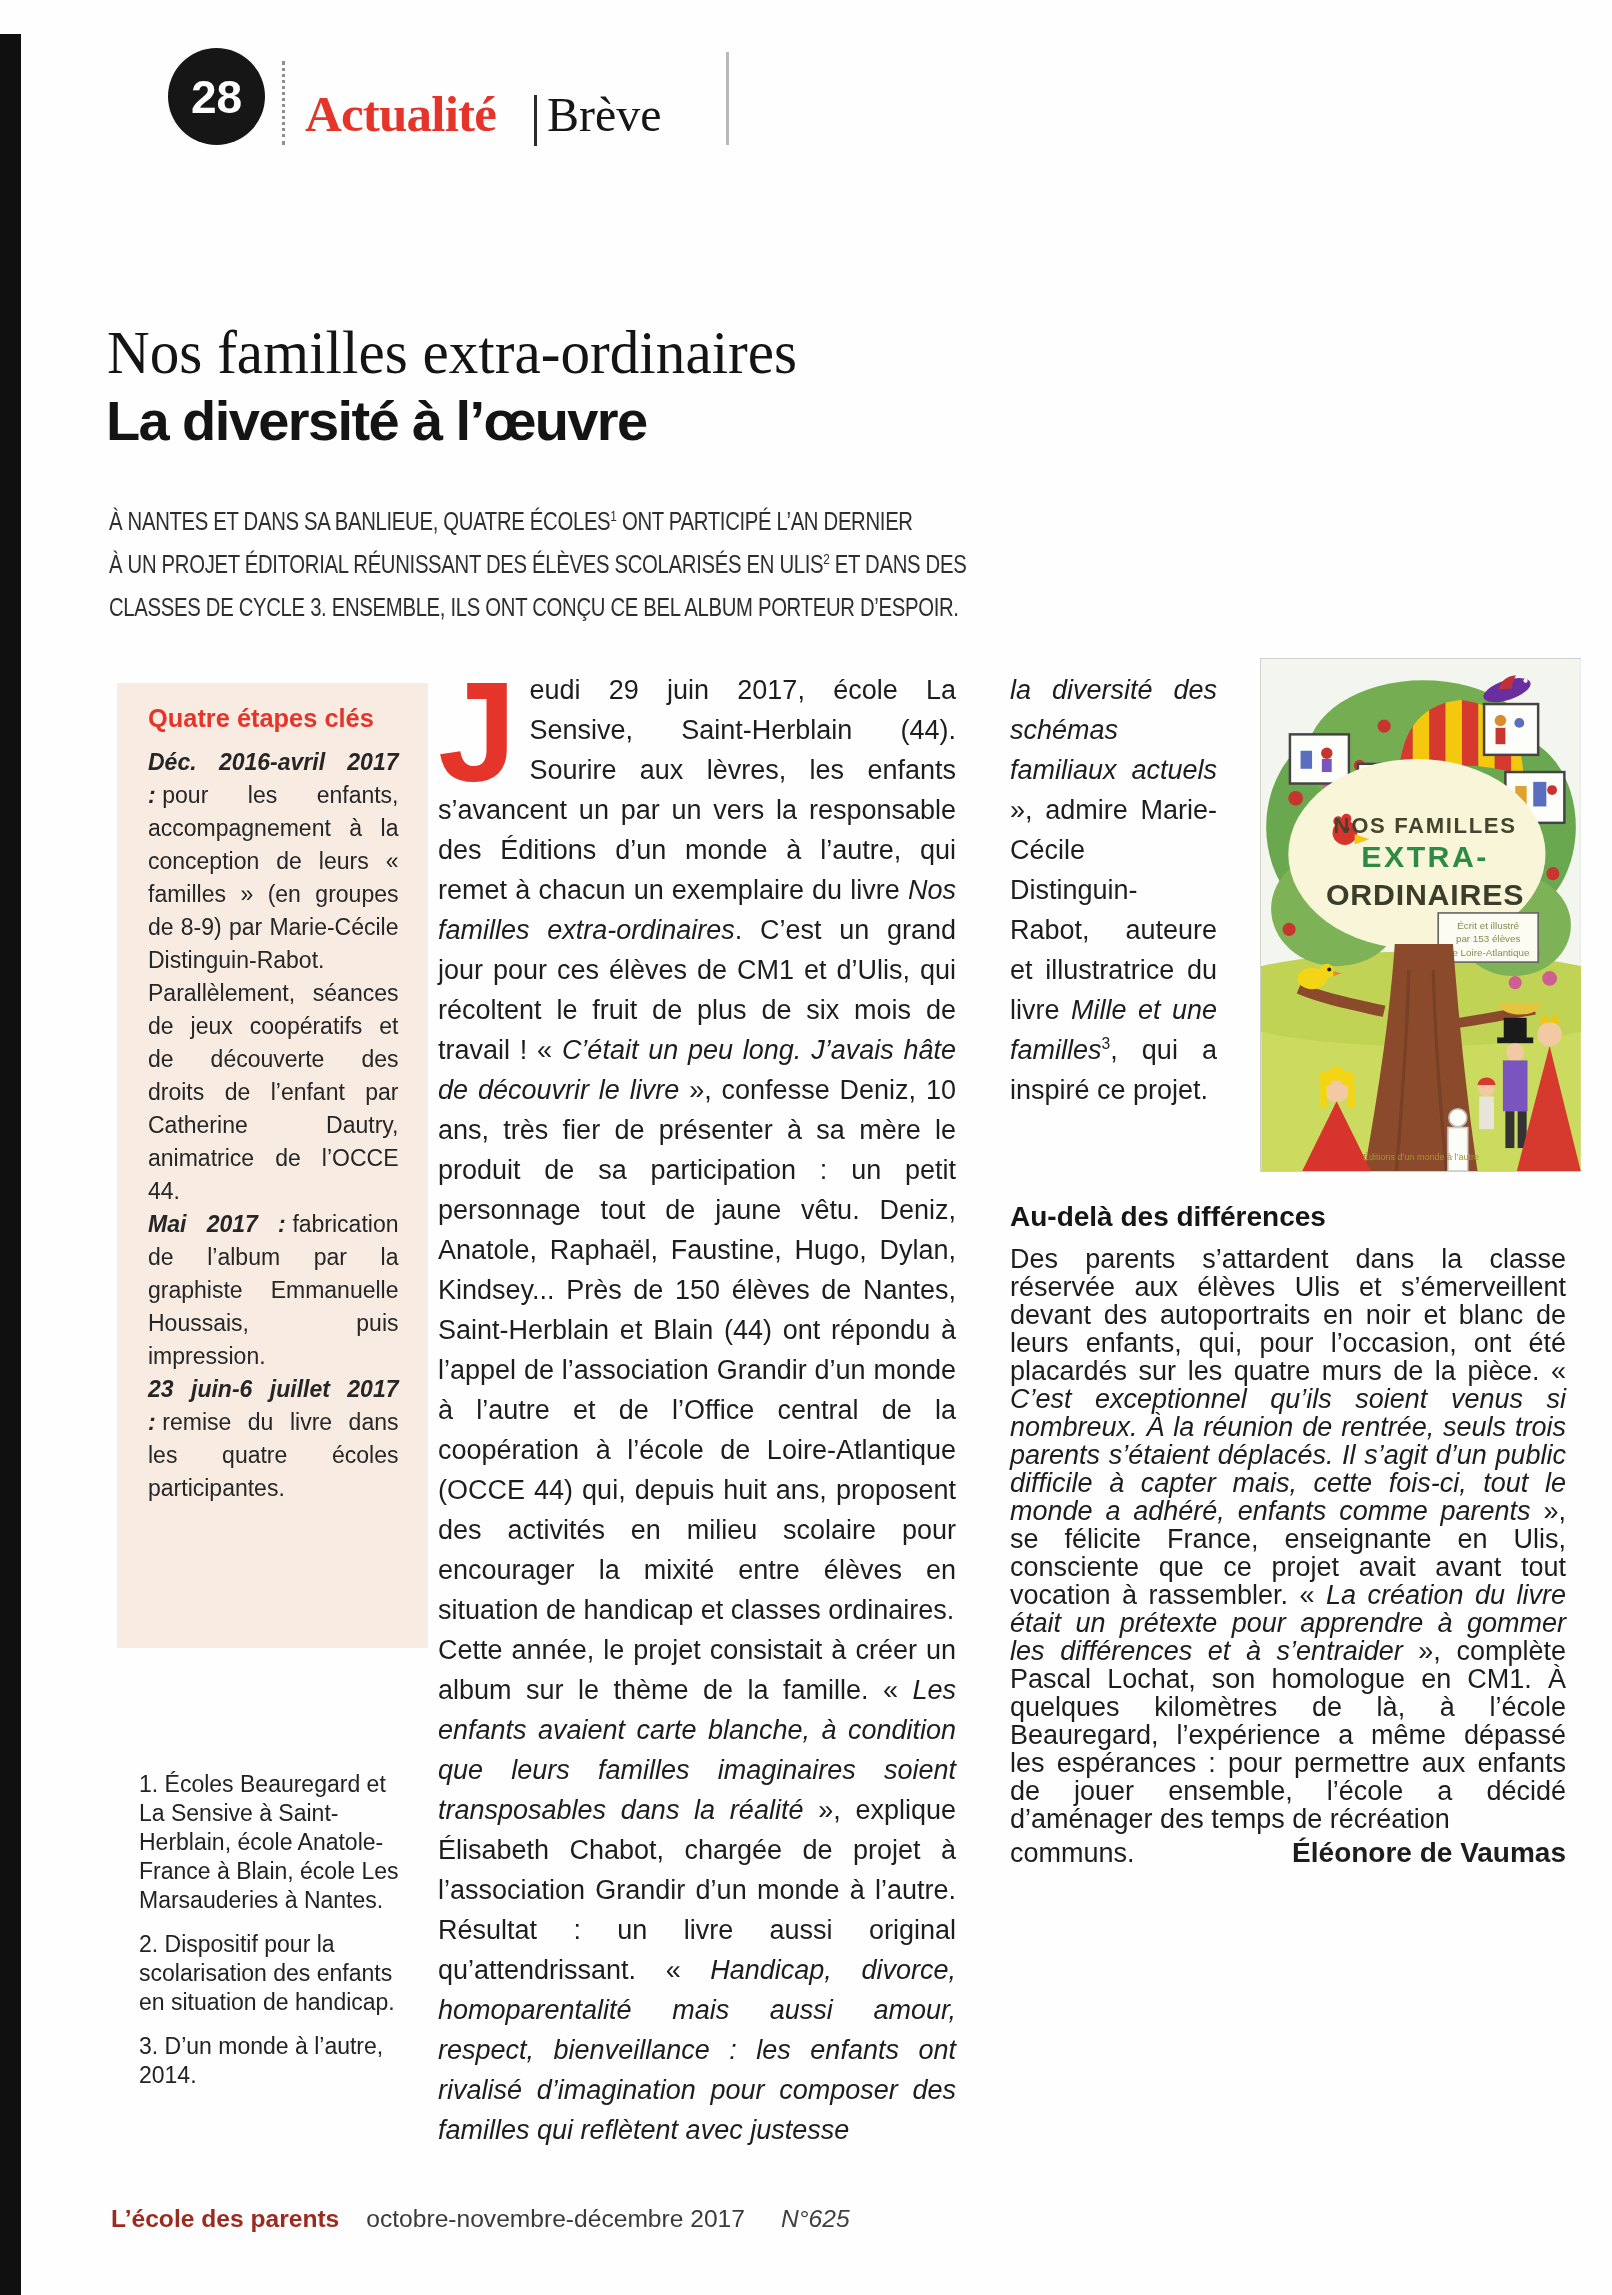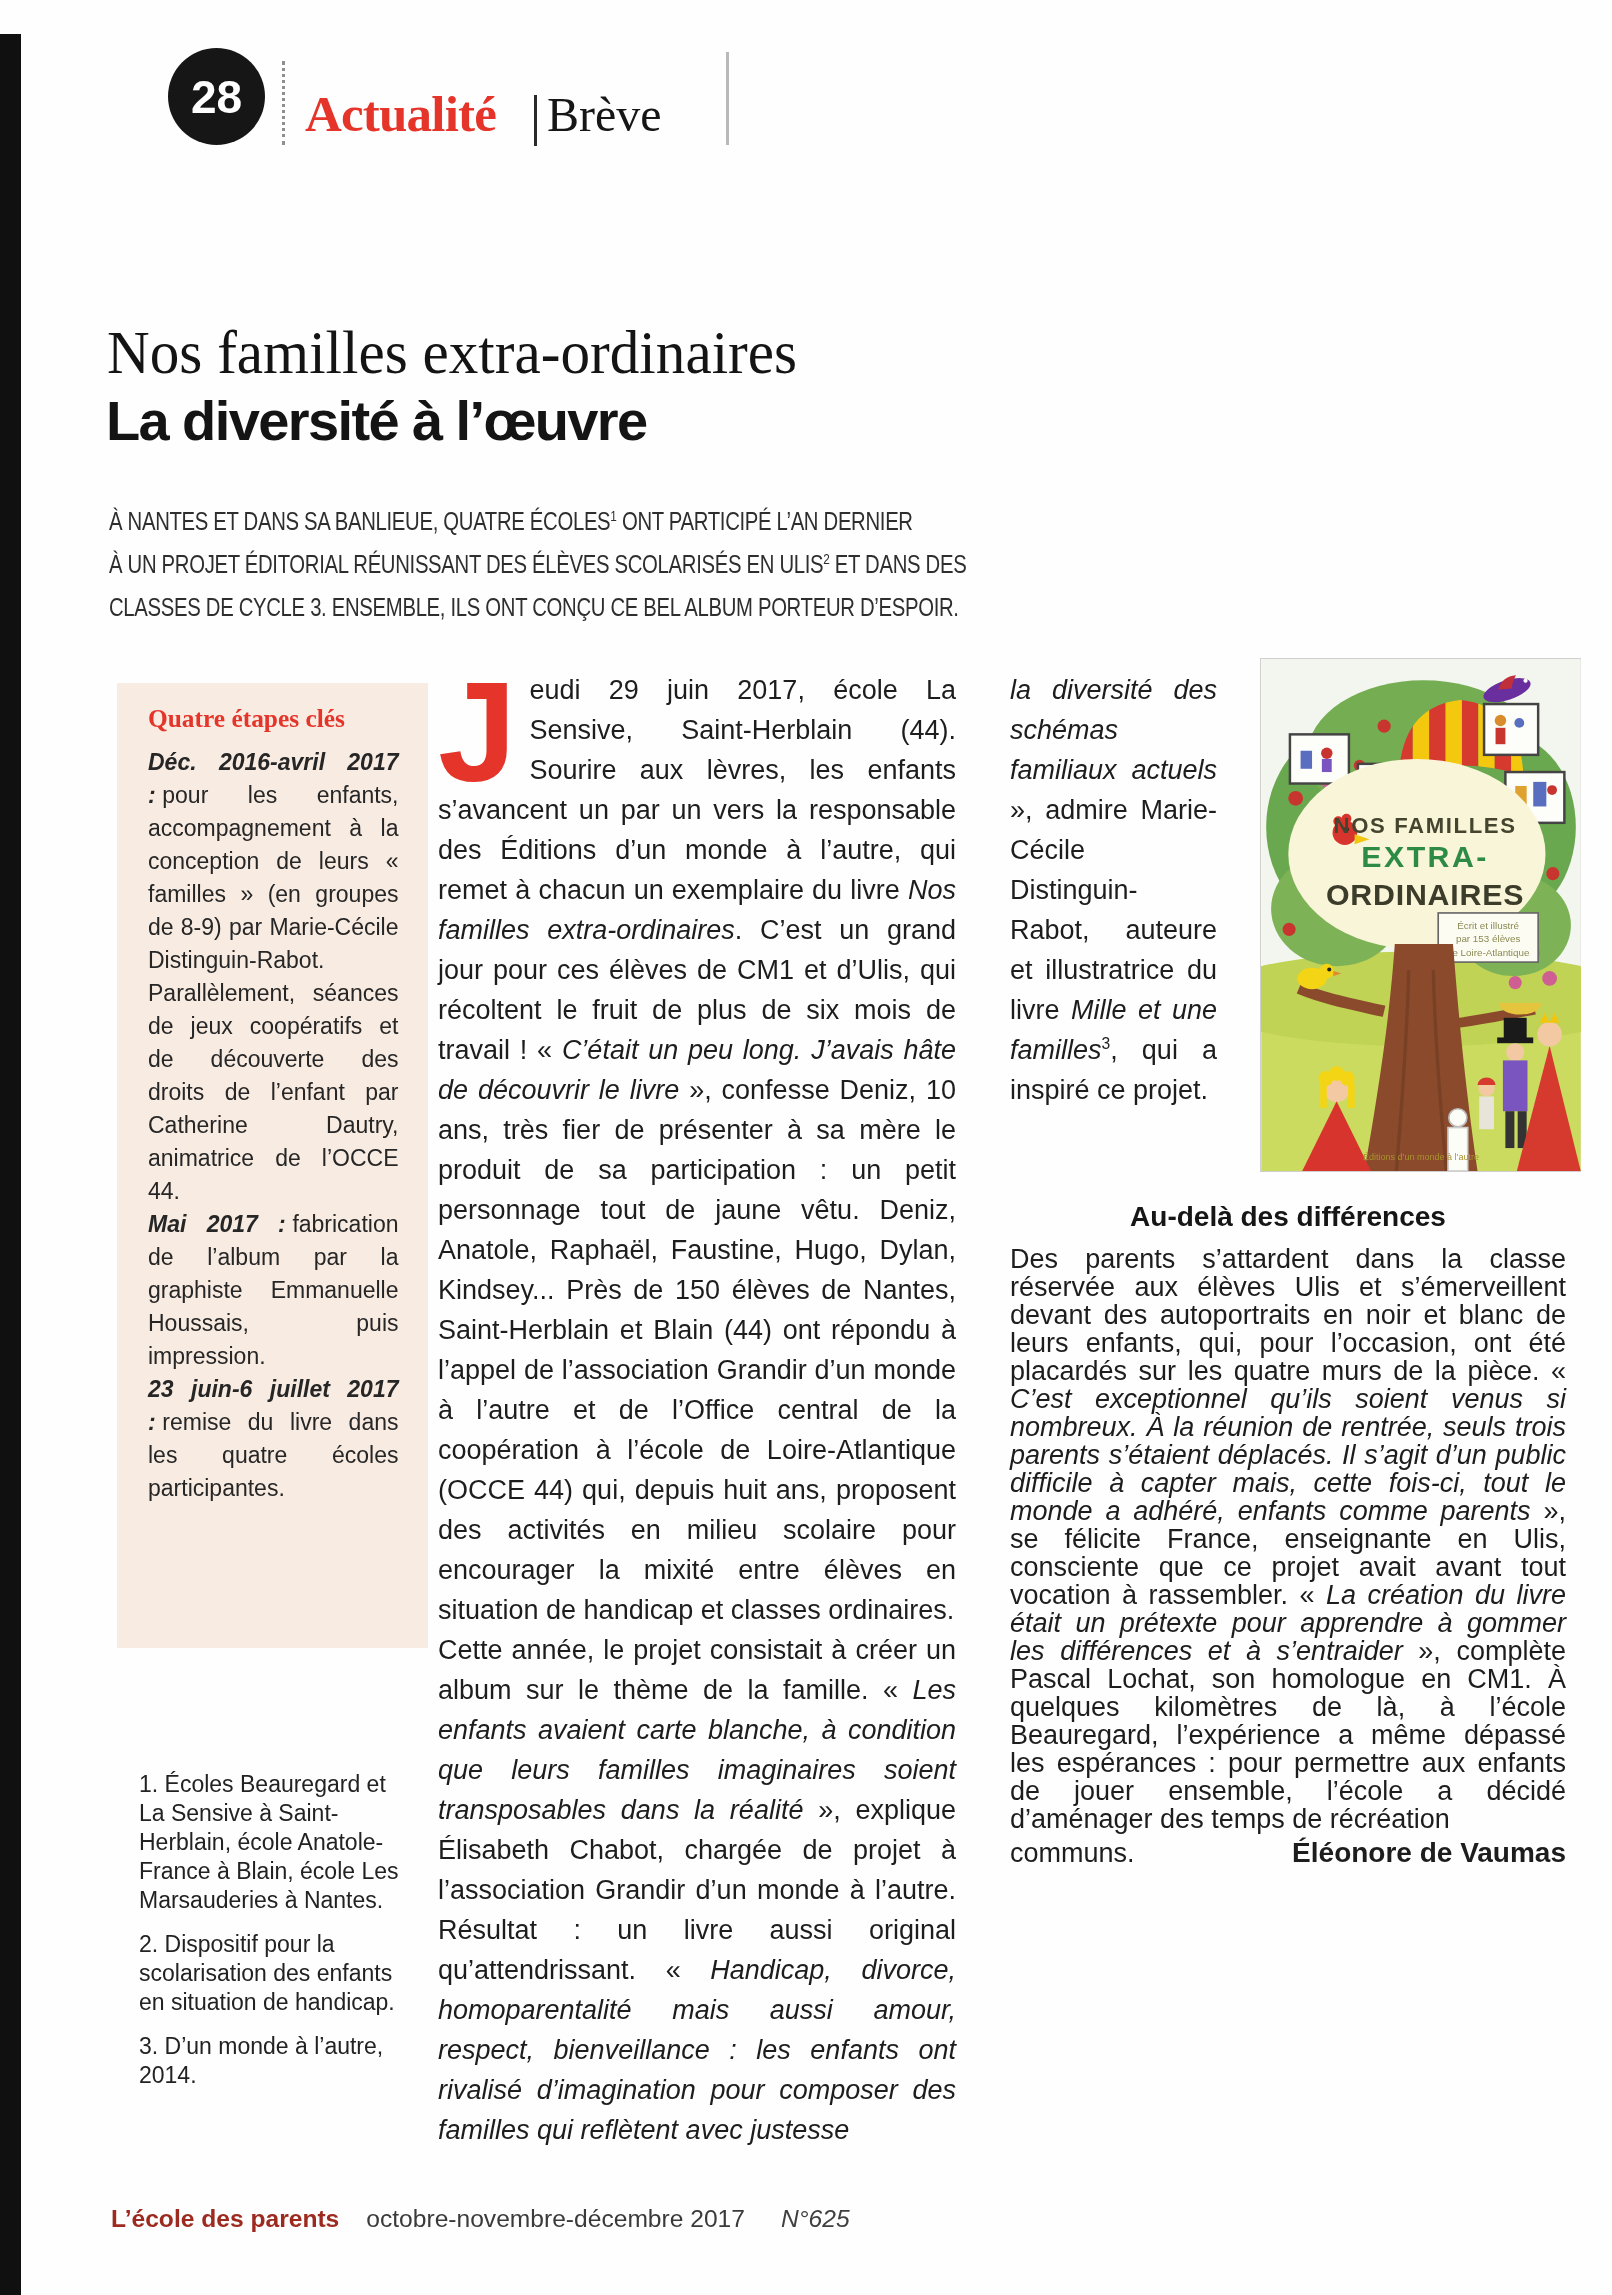--- a/index.html
+++ b/index.html
@@ -22,34 +22,34 @@
   .title{left:106px;top:388px;font-size:56px;font-weight:bold;letter-spacing:-1.6px;color:#141414;white-space:nowrap;}
   
   .standfirst{left:109px;top:500px;width:1065px;color:#2e2e2e;}
   .standfirst .sfline{font-size:25.4px;line-height:43px;letter-spacing:-0.4px;transform:scaleX(.8);
                       transform-origin:left;white-space:nowrap;}
   sup{font-size:.58em;vertical-align:super;line-height:0;}
   .i{font-style:italic;} .bi{font-weight:bold;font-style:italic;}
   
   .sidebar-box{left:117px;top:683px;width:311px;height:965px;box-sizing:border-box;
                padding:21px 29.5px 16.4px 31px;overflow:hidden;}
-  .sidebar-title{font-size:25.4px;font-weight:bold;margin:0 0 13px 0;font-family:Liberation Serif, serif;}
+  .sidebar-title{font-size:25.4px;font-weight:bold;margin:0 0 13px 0;}
   .sidebar-box p.step{margin:0;font-size:23px;line-height:33px;text-align:justify;color:#262626;}
   .step-label{margin-right:6.6px;}
   
   .footnotes{left:139px;top:1770px;width:275px;}
   .footnotes p{margin:0 0 14.8px 0;font-size:23px;line-height:29px;color:#222;}
   
   .col2{left:438px;top:670px;width:518px;}
   .col2 p{margin:0;font-size:27px;line-height:40px;text-align:justify;}
   .dropcap{float:left;color:#e5352b;font-size:141px;line-height:108px;font-weight:bold;
            margin:8.2px 13px 0 0;}
   .col3cap{left:1010px;top:670px;width:207px;font-size:27px;line-height:40px;text-align:justify;}
   .col3{left:1010px;top:1201px;width:556px;}
-  .subhead{font-size:28px;font-weight:bold;margin:0 0 11.5px 0;color:#161616;text-align:center;}
+  .subhead{font-size:28px;font-weight:bold;margin:0 0 11.5px 0;color:#161616;}
   .col3 p.body{margin:0;font-size:27px;line-height:28px;text-align:justify;}
   .byline-row{display:flex;justify-content:space-between;align-items:baseline;font-size:27px;line-height:40px;}
   .byline{font-weight:bold;font-size:28px;}
   
   .cover{left:1260px;top:658px;width:321px;height:514px;border:0.8px solid #cfcfcf;box-sizing:border-box;}
   
   .footer{left:111px;top:2205px;font-size:24.6px;white-space:nowrap;}
   .footer .brand{font-weight:bold;}
   .footer .issue{color:#3a3a3a;margin-left:27px;}
   .footer .num{color:#404040;margin-left:36px;font-style:italic;}

